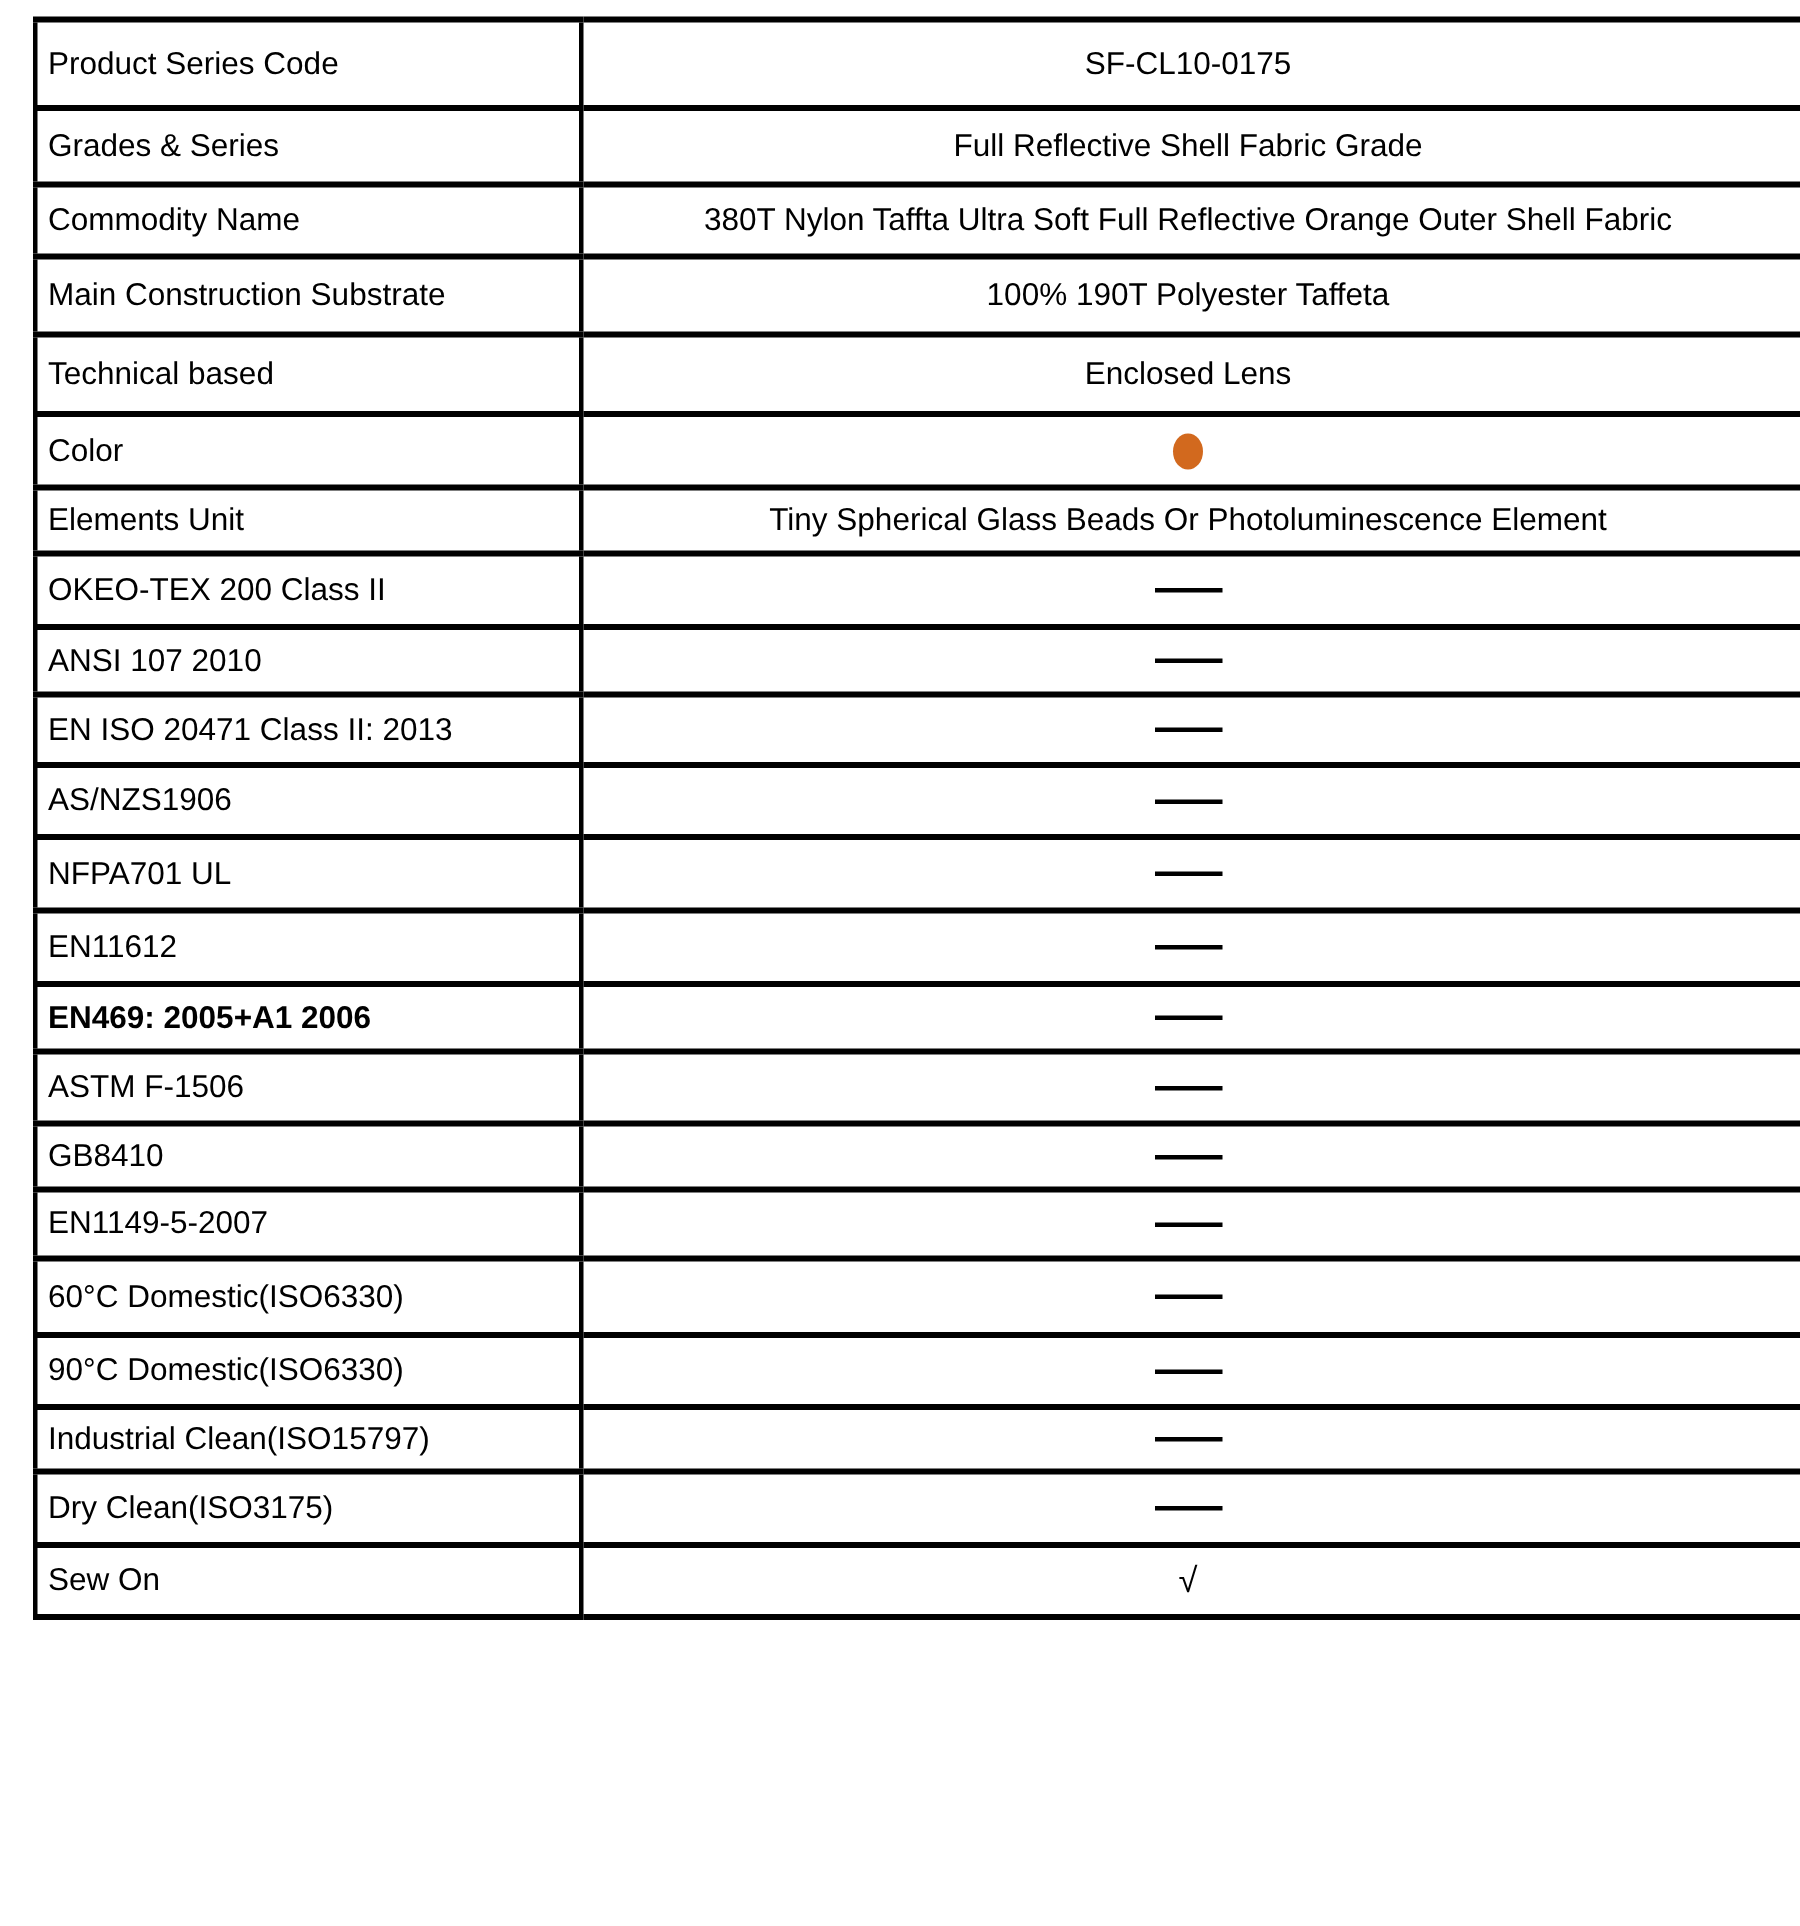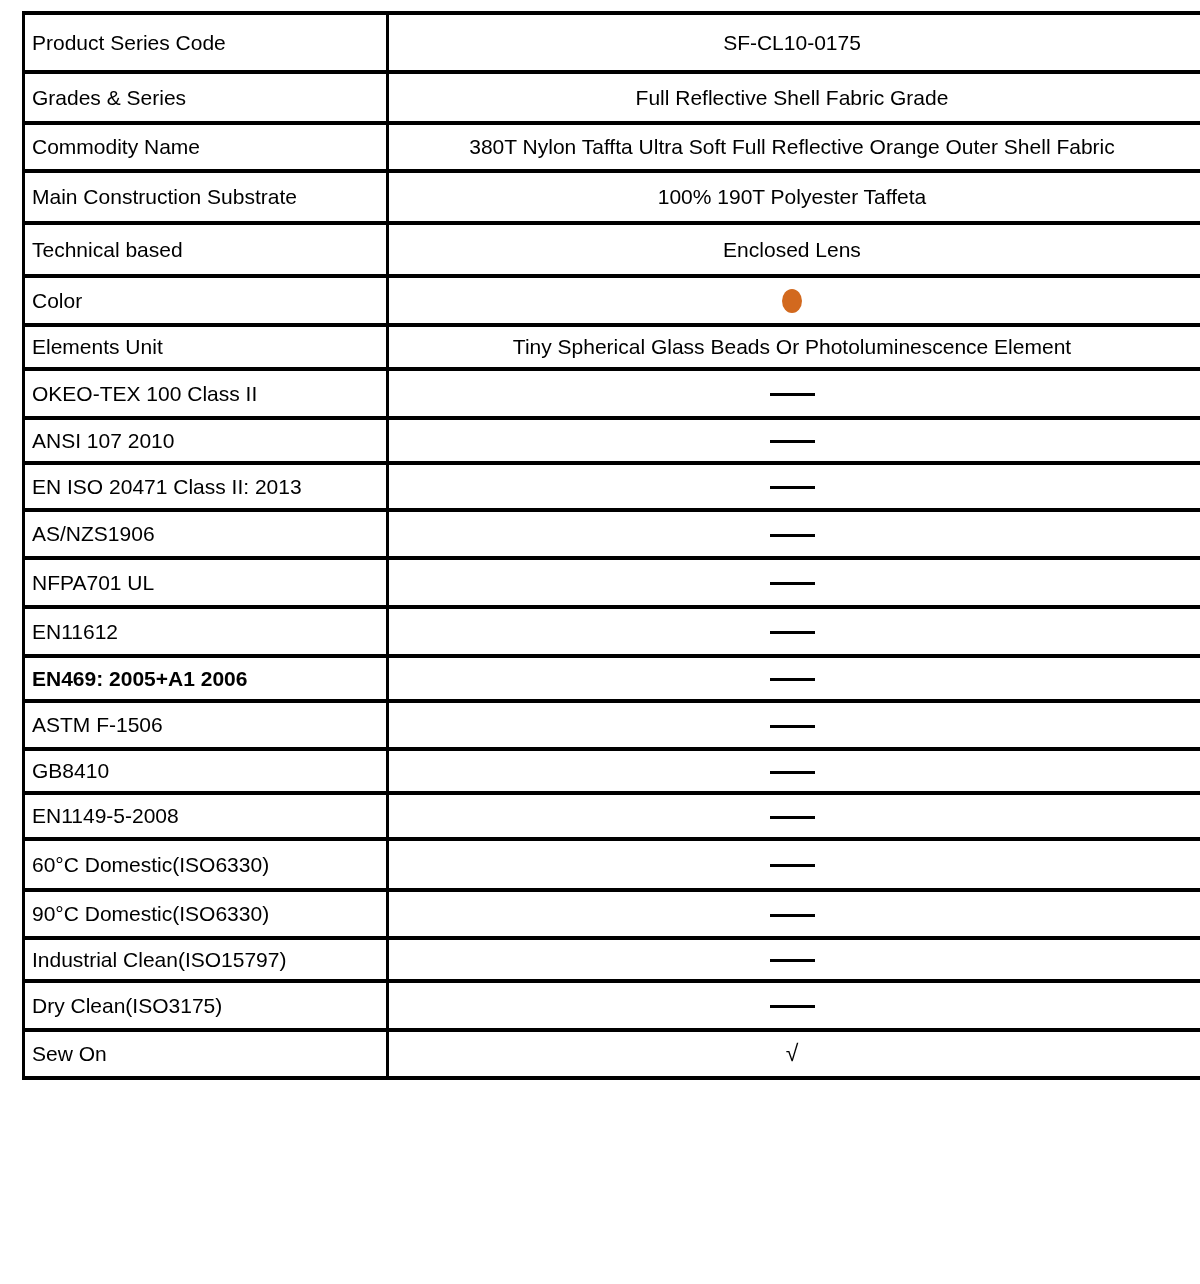--- a/index.html
+++ b/index.html
@@ -91,21 +91,21 @@
         </tr>
         <tr style="height: 49px;">
           <td class="label-cell">Color</td>
           <td class="value-cell"><span class="dot" style="background: rgb(210, 105, 30);"></span></td>
         </tr>
         <tr style="height: 44px;">
           <td class="label-cell">Elements Unit</td>
           <td class="value-cell">Tiny Spherical Glass Beads Or Photoluminescence Element</td>
         </tr>
         <tr style="height: 49px;">
-          <td class="label-cell">OKEO-TEX 100 Class II</td>
+          <td class="label-cell">OKEO-TEX 200 Class II</td>
           <td class="value-cell"><span class="dash"></span></td>
         </tr>
         <tr style="height: 45px;">
           <td class="label-cell">ANSI 107 2010</td>
           <td class="value-cell"><span class="dash"></span></td>
         </tr>
         <tr style="height: 47px;">
           <td class="label-cell">EN ISO 20471 Class II: 2013</td>
           <td class="value-cell"><span class="dash"></span></td>
         </tr>
@@ -127,21 +127,21 @@
         </tr>
         <tr style="height: 48px;">
           <td class="label-cell">ASTM F-1506</td>
           <td class="value-cell"><span class="dash"></span></td>
         </tr>
         <tr style="height: 44px;">
           <td class="label-cell">GB8410</td>
           <td class="value-cell"><span class="dash"></span></td>
         </tr>
         <tr style="height: 46px;">
-          <td class="label-cell">EN1149-5-2008</td>
+          <td class="label-cell">EN1149-5-2007</td>
           <td class="value-cell"><span class="dash"></span></td>
         </tr>
         <tr style="height: 51px;">
           <td class="label-cell">60°C Domestic(ISO6330)</td>
           <td class="value-cell"><span class="dash"></span></td>
         </tr>
         <tr style="height: 48px;">
           <td class="label-cell">90°C Domestic(ISO6330)</td>
           <td class="value-cell"><span class="dash"></span></td>
         </tr>

